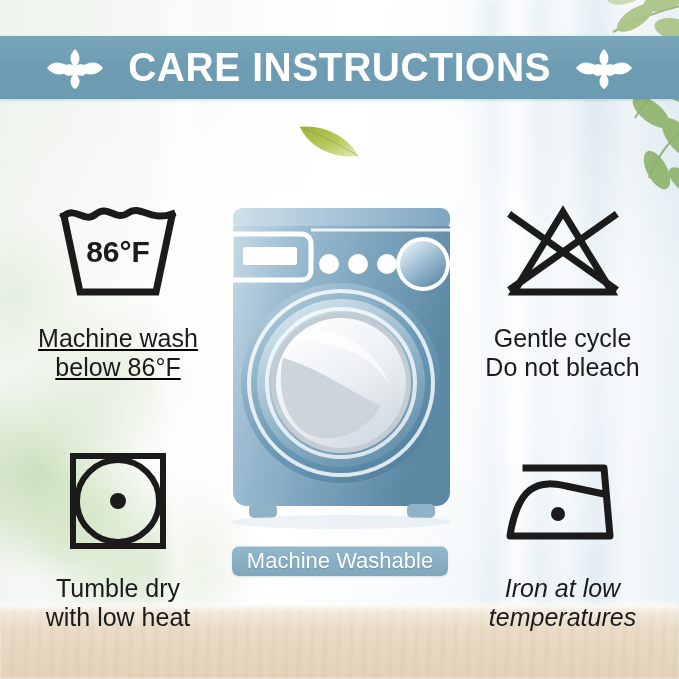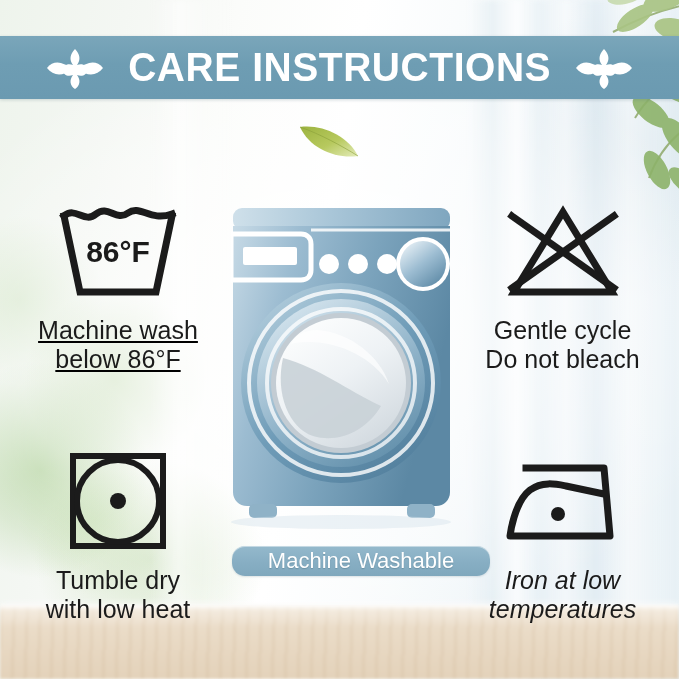--- a/index.html
+++ b/index.html
@@ -82,36 +82,36 @@
   }
   .fdl{width:56px;height:44px;flex:0 0 auto;}
   .fdl svg{width:100%;height:100%;display:block;}
   .fdl-right{transform:scaleX(-1);}
 
   
   .sym{position:absolute;text-align:center;}
   .sym .glyph{display:flex;align-items:center;justify-content:center;height:112px;}
   .sym .glyph svg{display:block;}
   .sym .cap{
-    margin-top:8px;color:#1b1b1b;font-size:25px;line-height:29px;font-weight:400;
+    margin-top:16px;color:#1b1b1b;font-size:25px;line-height:29px;font-weight:400;
     white-space:pre-line;
   }
 
   .sym-wash  {left:8px;   top:196px;  width:220px;text-decoration:underline;}
   .sym-bleach{right:4px;  top:196px;  width:225px;}
   .sym-dry   {left:8px;   top:446px;  width:220px;}
   .sym-iron  {right:4px;  top:446px;  width:225px;font-style:italic;}
 
   
   .machine{position:absolute;left:231px;top:208px;width:221px;height:322px;}
   .machine svg{width:100%;height:100%;display:block;}
 
   .pill{
-    position:absolute;left:232px;top:546px;width:258px;height:30px;
-    border-radius:13px;
+    position:absolute;left:232px;top:546px;width:216px;height:30px;
+    border-radius:7px;
     background:linear-gradient(180deg,#94b9cc 0%,#87aec3 55%,#80a8bd 100%);
     box-shadow:inset 0 1px 0 rgba(255,255,255,.45), 0 1px 2px rgba(90,120,135,.2);
     display:flex;align-items:center;justify-content:center;
   }
   .pill span{
     color:#ffffff;font-size:22px;line-height:22px;font-weight:400;
     text-shadow:0 1px 1px rgba(70,100,115,.35);
   }
 </style>
 </head>

